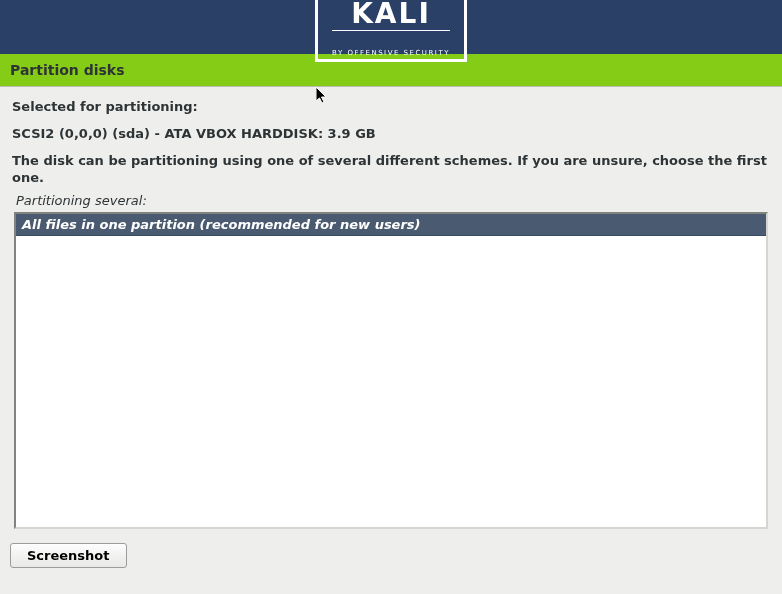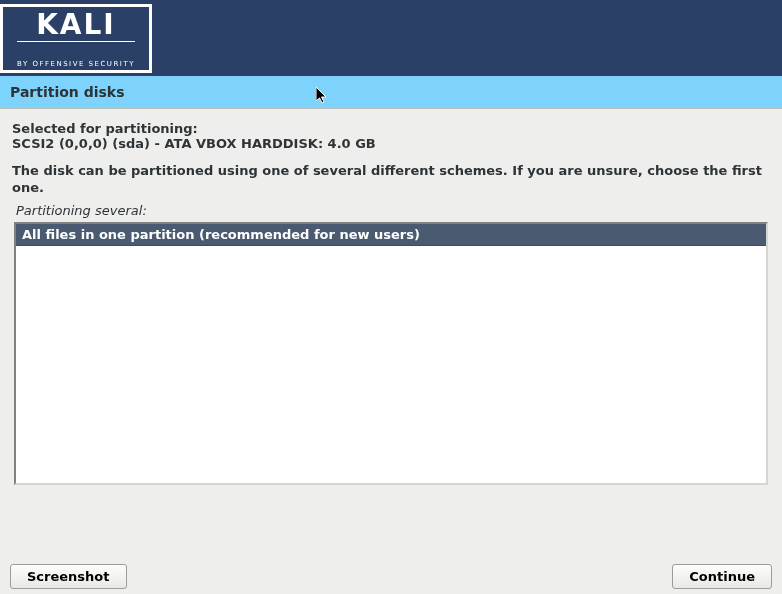--- a/index.html
+++ b/index.html
@@ -8,23 +8,24 @@
       height: 594px;
       font-family: "DejaVu Sans", Verdana, sans-serif;
       font-size: 13px;
       background: #eeeeec;
       color: #2e3436;
       overflow: hidden;
       position: relative;
     }
     .header {
       background: #2a4067;
-      height: 76px;
+      height: 54px;
       display: flex;
       align-items: center;
+      justify-content: center;
     }
     .logo-box {
       border: 3px solid #ffffff;
       padding: 4px 14px 2px;
       text-align: center;
     }
     .logo-text {
       color: #ffffff;
       font-size: 28px;
       font-weight: bold;
@@ -37,58 +38,60 @@
       letter-spacing: 1.5px;
       margin-top: 2px;
       padding-top: 18px;
       border-top: 1px solid #ffffff;
     }
     .title-bar {
       padding: 8px 10px;
       font-weight: bold;
       font-size: 14px;
       border-bottom: 1px solid #babdb6;
-      background: #7dd3fc;
+      background: #84cc16;
     }
     .content {
       padding: 12px 12px 8px;
     }
     .selected-label {
       font-weight: bold;
+      margin-bottom: 12px;
     }
     .disk-line {
       font-weight: bold;
       margin-bottom: 12px;
     }
     .instruction {
       font-weight: bold;
       margin-bottom: 6px;
       line-height: 1.3;
     }
     .scheme-label {
       font-style: italic;
       padding-left: 4px;
       margin-bottom: 4px;
     }
     .list-frame {
       margin: 0 2px;
       border: 2px inset #d3d7cf;
       background: #ffffff;
-      height: 263px;
+      height: 317px;
+      font-style: italic;
     }
     .list-item {
       background: #4a5a70;
       color: #ffffff;
       font-weight: bold;
       padding: 3px 6px;
       border-bottom: 1px solid #3a4a60;
     }
     .button-bar {
       position: absolute;
-      bottom: 5px;
+      bottom: 26px;
       left: 10px;
       right: 10px;
       display: flex;
       align-items: center;
     }
     .btn {
       background: linear-gradient(#fdfdfd, #e8e8e6);
       border: 1px solid #9c9c99;
       border-radius: 3px;
       padding: 4px 16px;
@@ -114,29 +117,28 @@
   <div class="logo-box">
     <div class="logo-text">KALI</div>
     <div class="logo-sub">BY OFFENSIVE SECURITY</div>
   </div>
 </div>
 
 <div class="title-bar">Partition disks</div>
 
 <div class="content">
   <div class="selected-label">Selected for partitioning:</div>
-  <div class="disk-line">SCSI2 (0,0,0) (sda) - ATA VBOX HARDDISK: 4.0 GB</div>
-  <div class="instruction">The disk can be partitioned using one of several different schemes. If you are unsure, choose the first one.</div>
+  <div class="disk-line">SCSI2 (0,0,0) (sda) - ATA VBOX HARDDISK: 3.9 GB</div>
+  <div class="instruction">The disk can be partitioning using one of several different schemes. If you are unsure, choose the first one.</div>
   <div class="scheme-label">Partitioning several:</div>
   <div class="list-frame">
     <div class="list-item">All files in one partition (recommended for new users)</div>
   </div>
 </div>
 
 <div class="button-bar">
   <button class="btn">Screenshot</button>
   <div class="spacer"></div>
-  <button class="btn">Continue</button>
 </div>
 
 <svg class="cursor" width="14" height="18" viewBox="0 0 14 18">
   <path d="M0,0 L0,14 L3.5,11 L6,16 L8,15 L5.5,10 L10,10 Z" fill="#000000" stroke="#ffffff" stroke-width="1"></path>
 </svg>
 
 </body></html>

